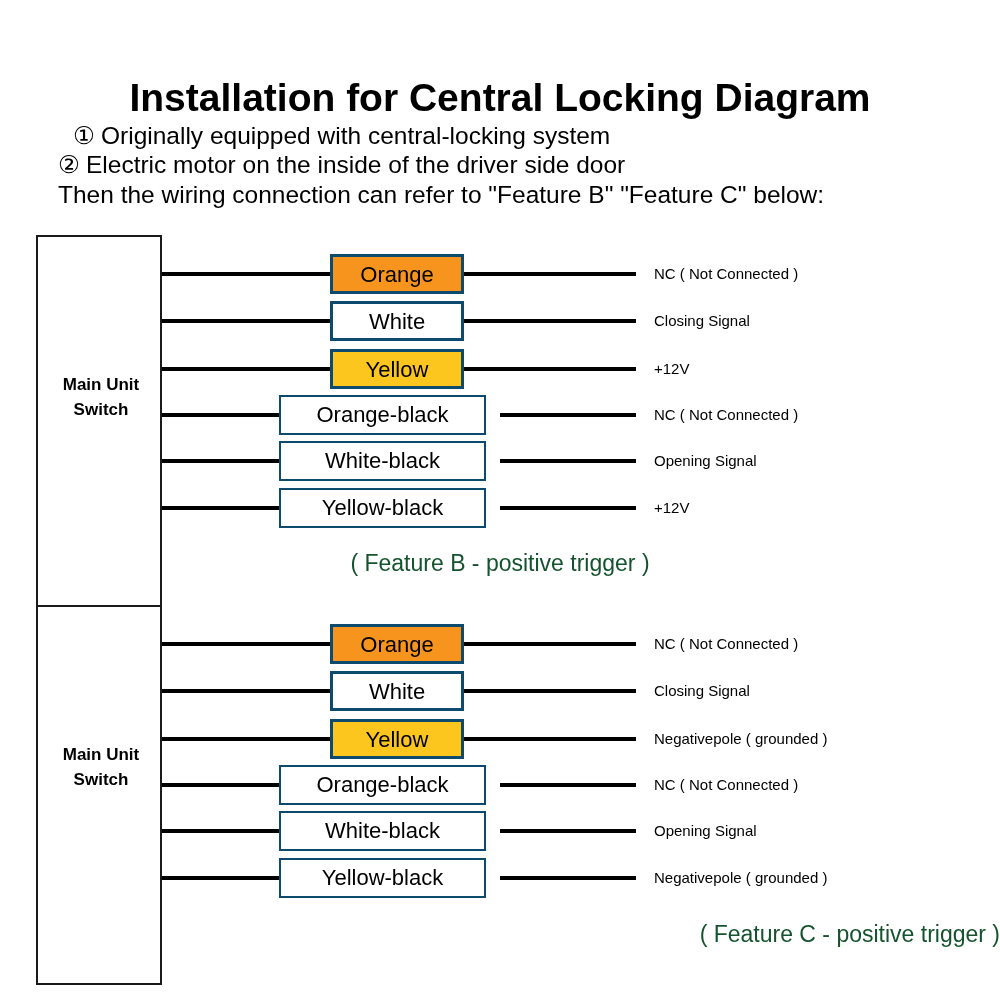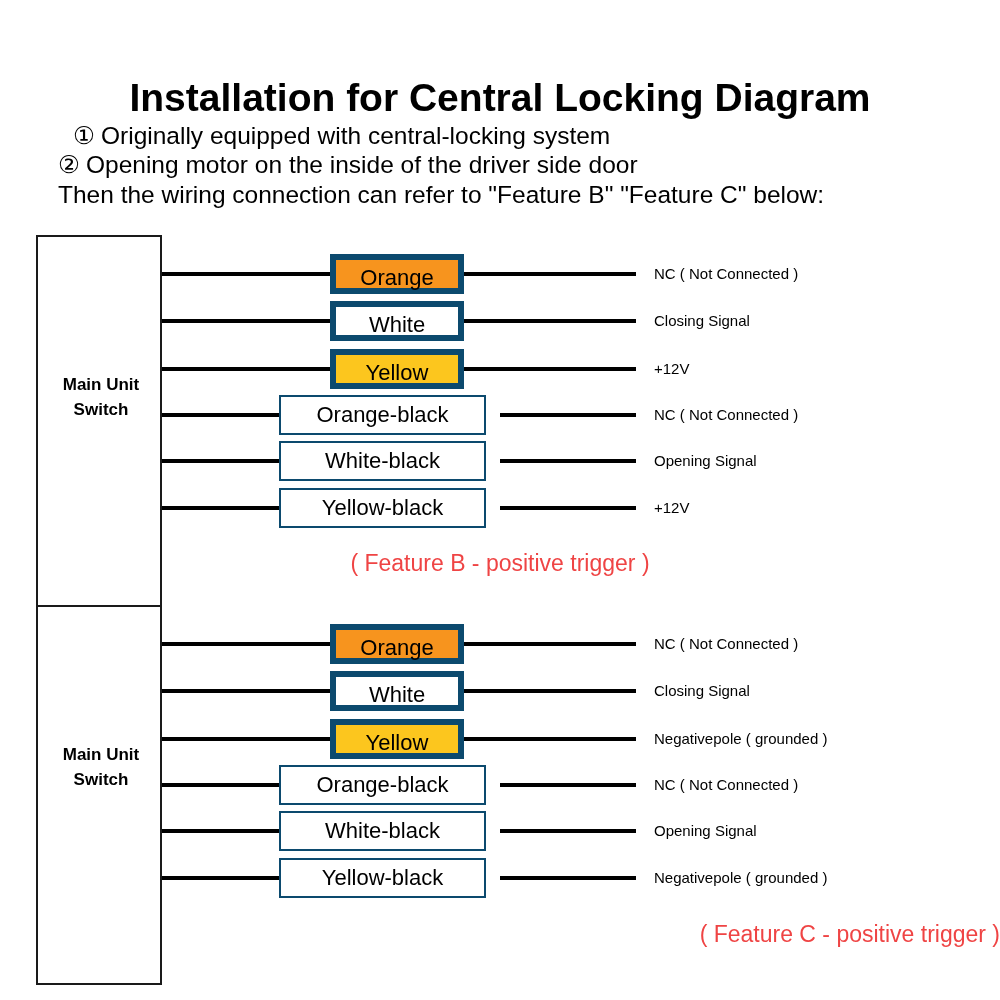--- a/index.html
+++ b/index.html
@@ -94,21 +94,21 @@
     top: -2px;
     height: 4px;
     background: #000000;
   }
   .chip {
     position: absolute;
     top: -20px;
     height: 40px;
     box-sizing: border-box;
     background: #ffffff;
-    border: 6px solid #0c4a6e;
+    border: 3px solid #0c4a6e;
     text-align: center;
     font-size: 22px;
     line-height: 36px;
     white-space: nowrap;
     z-index: 2;
   }
   .chip.thin { border-width: 2px; }
   .chip.orange { background: #F7941E; }
   .chip.yellow { background: #FCC61E; }
 
@@ -125,37 +125,37 @@
     line-height: 32px;
     white-space: nowrap;
   }
 
   .caption {
     position: absolute;
     left: 0;
     width: 1000px;
     text-align: center;
     font-size: 23px;
-    color: #ef4444;
+    color: #14532d;
     white-space: nowrap;
   }
   #caption-b { top: 550px; }
   #caption-c { top: 921px; text-align: right; }
 </style>
 </head>
 <body>
 
 <div class="title">Installation for Central Locking Diagram</div>
 
 <div class="note-line note-1">
   <span class="circled">①</span><span>Originally equipped with central-locking system</span>
 </div>
 
 <div class="note-line note-2">
-  <span class="circled">②</span><span>Opening motor on the inside of the driver side door</span>
+  <span class="circled">②</span><span>Electric motor on the inside of the driver side door</span>
 </div>
 
 <div class="note-line note-3">Then the wiring connection can refer to "Feature B" "Feature C" below:</div>
 
 <div class="diagram" id="diagram-b">
   <div class="unit-box">
     <div class="unit-label">Main Unit
 Switch</div>
   </div>
 

